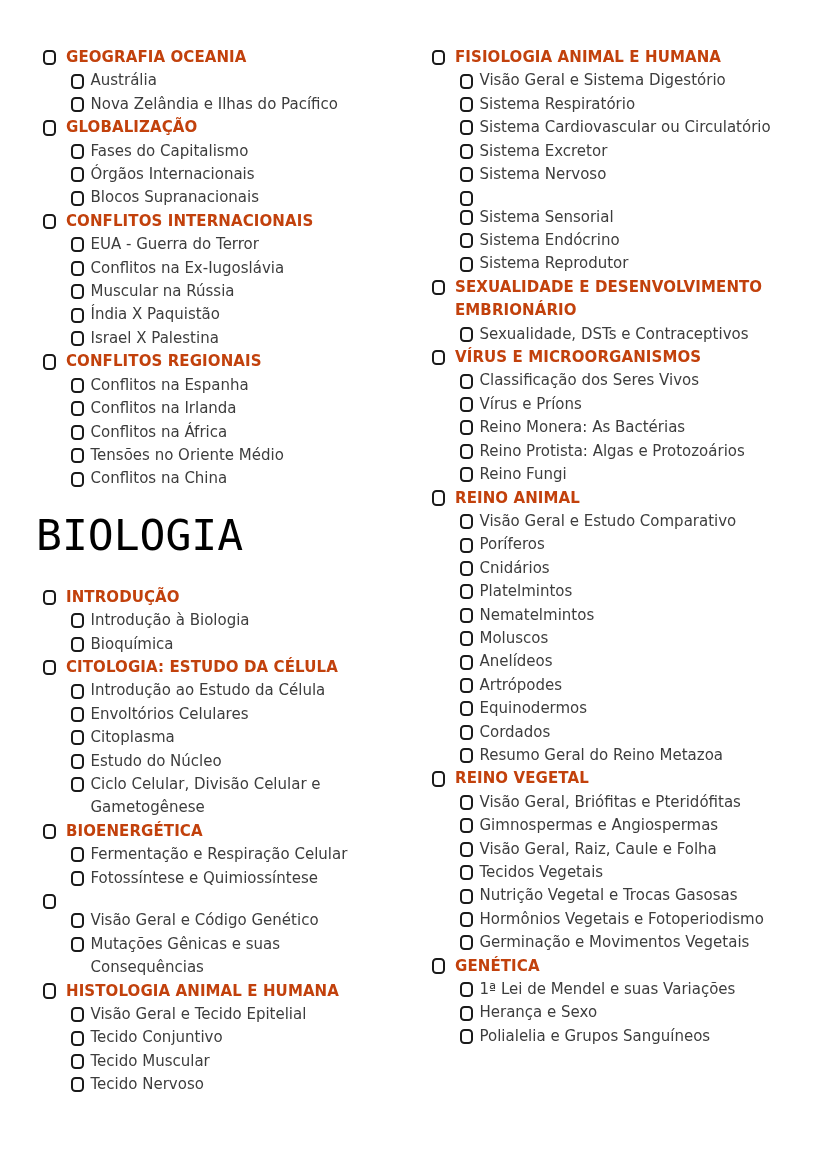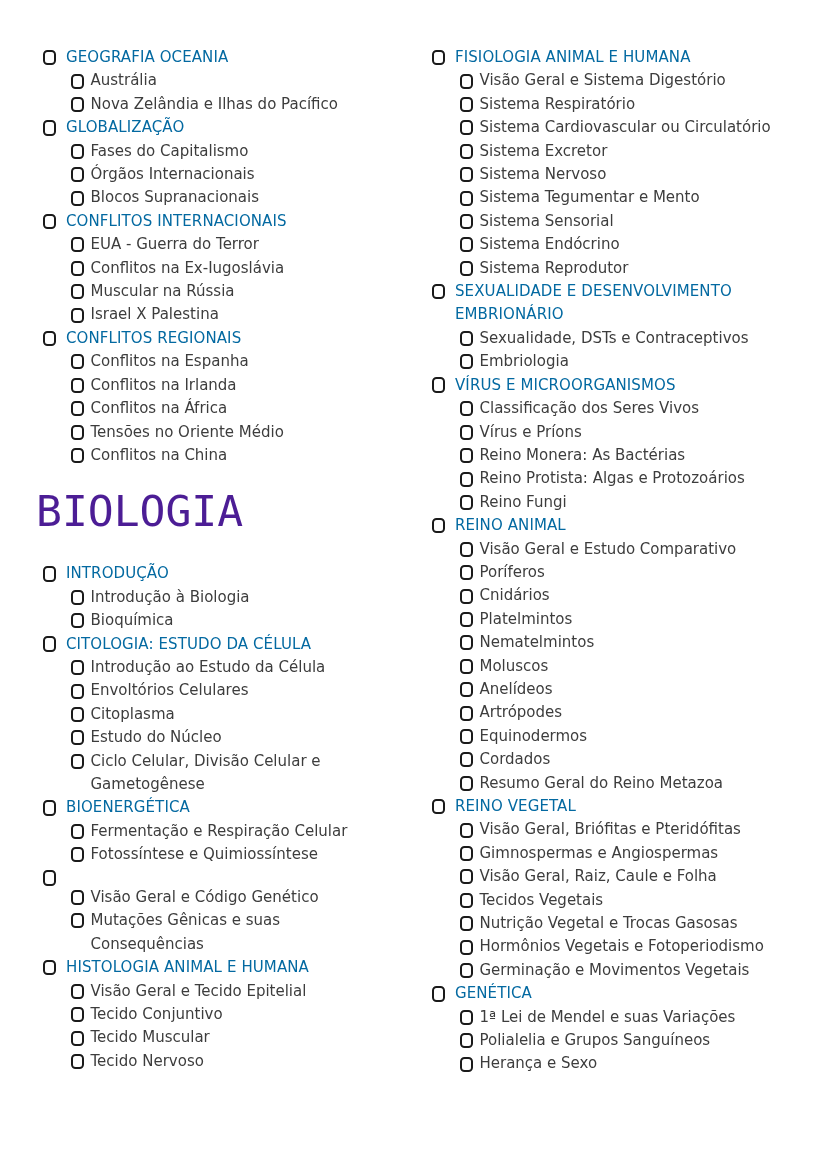--- a/index.html
+++ b/index.html
@@ -48,35 +48,35 @@
     width: 12.5px; height: 15px;
     margin-top: 4.2px; margin-right: 7px;
   }
 
   .txt {
     white-space: pre-line;
     font-size: 15px;
     line-height: 23.4px;
   }
   .heading-text {
-    font-weight: 400;
-    color: #0369a1;
+    font-weight: 700;
+    color: #c2410c;
     letter-spacing: 0.1px;
   }
   .item-text {
     font-weight: 400;
     color: #3d3d3d;
   }
 
   .page-title {
     font-family: "DejaVu Sans Mono", "Liberation Mono", monospace;
     font-weight: 400;
     font-size: 43px;
     line-height: 46px;
-    color: #4c1d95;
+    color: #000000;
     margin: 21px 0 28px -7px;
     white-space: nowrap;
   }
 </style>
 </head>
 <body>
 
 <div class="page">
   <div class="col col-left">
       <div class="row heading-row">
@@ -118,20 +118,24 @@
       <div class="row item-row">
         <span class="cb cb-sm"></span>
         <span class="txt item-text">Conflitos na Ex-Iugoslávia</span>
       </div>
       <div class="row item-row">
         <span class="cb cb-sm"></span>
         <span class="txt item-text">Muscular na Rússia</span>
       </div>
       <div class="row item-row">
         <span class="cb cb-sm"></span>
+        <span class="txt item-text">Índia X Paquistão</span>
+      </div>
+      <div class="row item-row">
+        <span class="cb cb-sm"></span>
         <span class="txt item-text">Israel X Palestina</span>
       </div>
       <div class="row heading-row">
         <span class="cb cb-lg"></span>
         <span class="txt heading-text">CONFLITOS REGIONAIS</span>
       </div>
       <div class="row item-row">
         <span class="cb cb-sm"></span>
         <span class="txt item-text">Conflitos na Espanha</span>
       </div>
@@ -254,21 +258,20 @@
       <div class="row item-row">
         <span class="cb cb-sm"></span>
         <span class="txt item-text">Sistema Excretor</span>
       </div>
       <div class="row item-row">
         <span class="cb cb-sm"></span>
         <span class="txt item-text">Sistema Nervoso</span>
       </div>
       <div class="row item-row">
         <span class="cb cb-sm"></span>
-        <span class="txt item-text">Sistema Tegumentar e Mento</span>
       </div>
       <div class="row item-row">
         <span class="cb cb-sm"></span>
         <span class="txt item-text">Sistema Sensorial</span>
       </div>
       <div class="row item-row">
         <span class="cb cb-sm"></span>
         <span class="txt item-text">Sistema Endócrino</span>
       </div>
       <div class="row item-row">
@@ -277,24 +280,20 @@
       </div>
       <div class="row heading-row">
         <span class="cb cb-lg"></span>
         <span class="txt heading-text">SEXUALIDADE E DESENVOLVIMENTO
 EMBRIONÁRIO</span>
       </div>
       <div class="row item-row">
         <span class="cb cb-sm"></span>
         <span class="txt item-text">Sexualidade, DSTs e Contraceptivos</span>
       </div>
-      <div class="row item-row">
-        <span class="cb cb-sm"></span>
-        <span class="txt item-text">Embriologia</span>
-      </div>
       <div class="row heading-row">
         <span class="cb cb-lg"></span>
         <span class="txt heading-text">VÍRUS E MICROORGANISMOS</span>
       </div>
       <div class="row item-row">
         <span class="cb cb-sm"></span>
         <span class="txt item-text">Classificação dos Seres Vivos</span>
       </div>
       <div class="row item-row">
         <span class="cb cb-sm"></span>
@@ -395,20 +394,20 @@
       <div class="row heading-row">
         <span class="cb cb-lg"></span>
         <span class="txt heading-text">GENÉTICA</span>
       </div>
       <div class="row item-row">
         <span class="cb cb-sm"></span>
         <span class="txt item-text">1ª Lei de Mendel e suas Variações</span>
       </div>
       <div class="row item-row">
         <span class="cb cb-sm"></span>
+        <span class="txt item-text">Herança e Sexo</span>
+      </div>
+      <div class="row item-row">
+        <span class="cb cb-sm"></span>
         <span class="txt item-text">Polialelia e Grupos Sanguíneos</span>
-      </div>
-      <div class="row item-row">
-        <span class="cb cb-sm"></span>
-        <span class="txt item-text">Herança e Sexo</span>
       </div>
     </div>
 </div>
 
 </body></html>

